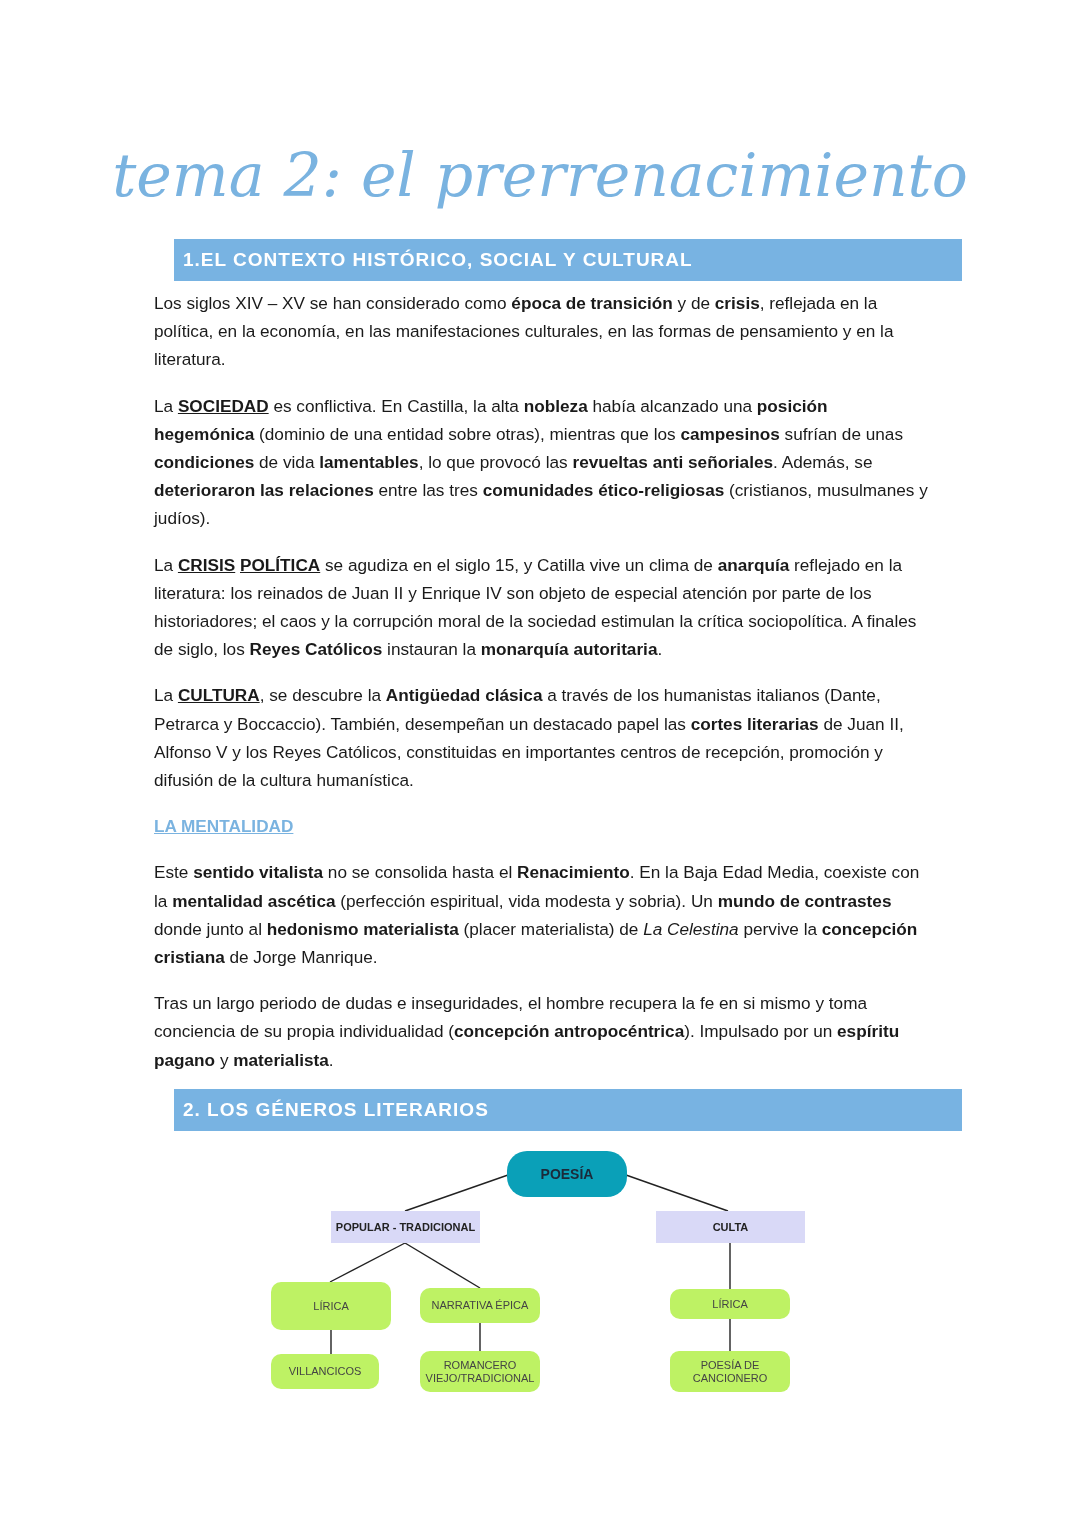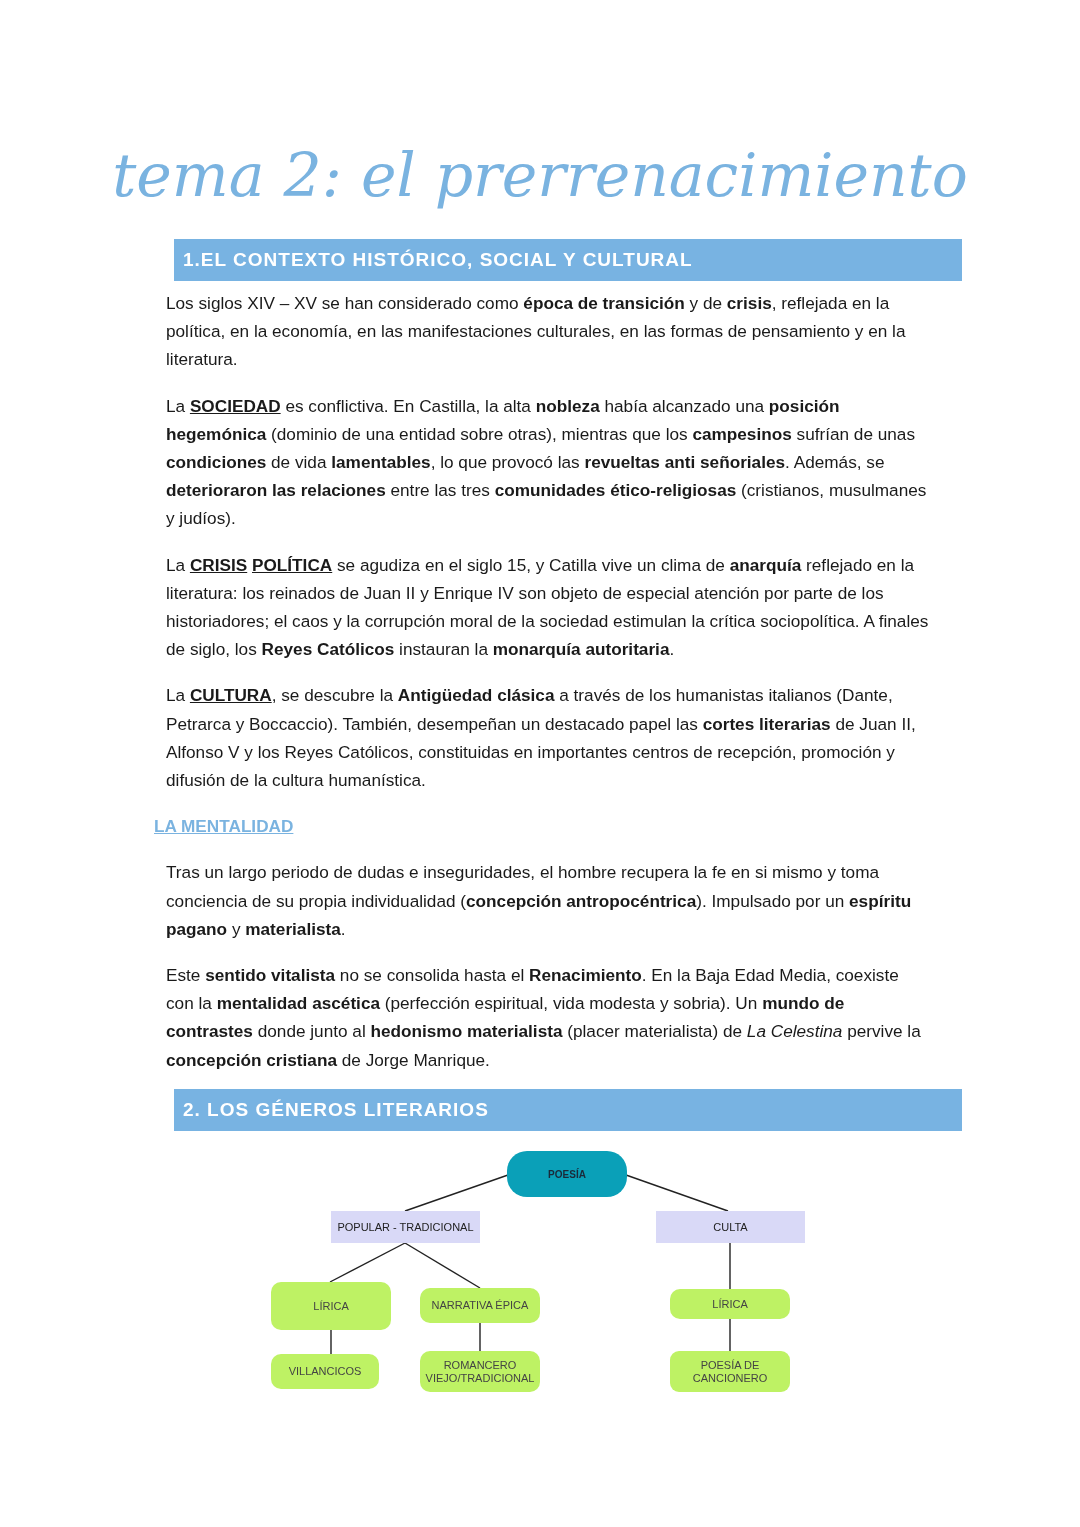--- a/index.html
+++ b/index.html
@@ -5,47 +5,47 @@
   html, body { margin: 0; padding: 0; background: #ffffff; }
   body { width: 1080px; height: 1527px; position: relative; overflow: hidden;
          font-family: "Liberation Sans", sans-serif; color: #1a1a1a; }
   .page-title { position: absolute; top: 135px; left: 0; width: 1080px; text-align: center;
     font-family: "DejaVu Serif", serif; font-style: italic; font-size: 60px; color: #7ab3e0;
     letter-spacing: 0px; line-height: 80px; }
   .section-header { position: absolute; left: 146px; width: 788px; height: 42px;
     background: #78b3e2; color: #ffffff; font-weight: bold; font-size: 19px;
     letter-spacing: 1px; line-height: 42px; padding-left: 9px; box-sizing: border-box; margin-left: 28px; }
   .content { position: absolute; left: 154px; width: 775px; font-size: 17.2px; line-height: 28.2px; }
-  .content p { margin: 0 0 18px 12px; }
+  .content p { margin: 0 0 18px 0; }
   .content b { font-weight: bold; }
   .content .ul { text-decoration: underline; }
   .subhead { color: #7ab3e0; font-weight: bold; text-decoration: underline; margin: 0 0 18px 0; }
   
   .diagram { position: absolute; left: 0; top: 0; width: 1080px; height: 1527px; pointer-events: none; }
   .node { position: absolute; display: flex; align-items: center; justify-content: center;
     text-align: center; font-size: 11px; color: #333; box-sizing: border-box; line-height: 13px; pointer-events: auto; }
-  .node-root { background: #0aa0b8; border-radius: 20px; color: #1b2a3a; font-weight: bold; font-size: 10px; }
-  .node-cat { background: #d9d9f7; font-weight: normal; font-size: 11px; color: #222; }
+  .node-root { background: #0aa0b8; border-radius: 20px; color: #1b2a3a; font-weight: bold; font-size: 14px; }
+  .node-cat { background: #d9d9f7; font-weight: bold; font-size: 11px; color: #222; }
   .node-leaf { background: #bef264; border-radius: 10px; color: #444; }
 </style>
 </head>
 <body>
 
 <div class="page-title">tema 2: el prerrenacimiento</div>
 
 <div class="section-header" style="top:239px;">1.EL CONTEXTO HISTÓRICO, SOCIAL Y CULTURAL</div>
 
 <div class="content" style="top:289px;">
   <p>Los siglos XIV – XV se han considerado como <b>época de transición</b> y de <b>crisis</b>, reflejada en la política, en la economía, en las manifestaciones culturales, en las formas de pensamiento y en la literatura.</p>
   <p>La <b><span class="ul">SOCIEDAD</span></b> es conflictiva. En Castilla, la alta <b>nobleza</b> había alcanzado una <b>posición hegemónica</b> (dominio de una entidad sobre otras), mientras que los <b>campesinos</b> sufrían de unas <b>condiciones</b> de vida <b>lamentables</b>, lo que provocó las <b>revueltas anti señoriales</b>. Además, se <b>deterioraron las relaciones</b> entre las tres <b>comunidades ético-religiosas</b> (cristianos, musulmanes y judíos).</p>
   <p>La <b><span class="ul">CRISIS</span></b> <b><span class="ul">POLÍTICA</span></b> se agudiza en el siglo 15, y Catilla vive un clima de <b>anarquía</b> reflejado en la literatura: los reinados de Juan II y Enrique IV son objeto de especial atención por parte de los historiadores; el caos y la corrupción moral de la sociedad estimulan la crítica sociopolítica. A finales de siglo, los <b>Reyes Católicos</b> instauran la <b>monarquía autoritaria</b>.</p>
   <p>La <b><span class="ul">CULTURA</span></b>, se descubre la <b>Antigüedad clásica</b> a través de los humanistas italianos (Dante, Petrarca y Boccaccio). También, desempeñan un destacado papel las <b>cortes literarias</b> de Juan II, Alfonso V y los Reyes Católicos, constituidas en importantes centros de recepción, promoción y difusión de la cultura humanística.</p>
   <div class="subhead">LA MENTALIDAD</div>
+  <p>Este <b>sentido vitalista</b> no se consolida hasta el <b>Renacimiento</b>. En la Baja Edad Media, coexiste con la <b>mentalidad ascética</b> (perfección espiritual, vida modesta y sobria). Un <b>mundo de contrastes</b> donde junto al <b>hedonismo materialista</b> (placer materialista) de <i>La Celestina</i> pervive la <b>concepción cristiana</b> de Jorge Manrique.</p>
   <p>Tras un largo periodo de dudas e inseguridades, el hombre recupera la fe en si mismo y toma conciencia de su propia individualidad (<b>concepción antropocéntrica</b>). Impulsado por un <b>espíritu pagano</b> y <b>materialista</b>.</p>
-  <p>Este <b>sentido vitalista</b> no se consolida hasta el <b>Renacimiento</b>. En la Baja Edad Media, coexiste con la <b>mentalidad ascética</b> (perfección espiritual, vida modesta y sobria). Un <b>mundo de contrastes</b> donde junto al <b>hedonismo materialista</b> (placer materialista) de <i>La Celestina</i> pervive la <b>concepción cristiana</b> de Jorge Manrique.</p>
 </div>
 
 <div class="section-header" style="top:1089px;">2. LOS GÉNEROS LITERARIOS</div>
 
 <svg class="diagram" width="1080" height="1527">
   <g stroke="#222" stroke-width="1.4" fill="none">
     <line x1="508" y1="1175" x2="405" y2="1211"></line>
     <line x1="626" y1="1175" x2="728" y2="1211"></line>
     <line x1="405" y1="1243" x2="330" y2="1282"></line>
     <line x1="405" y1="1243" x2="480" y2="1288"></line>

